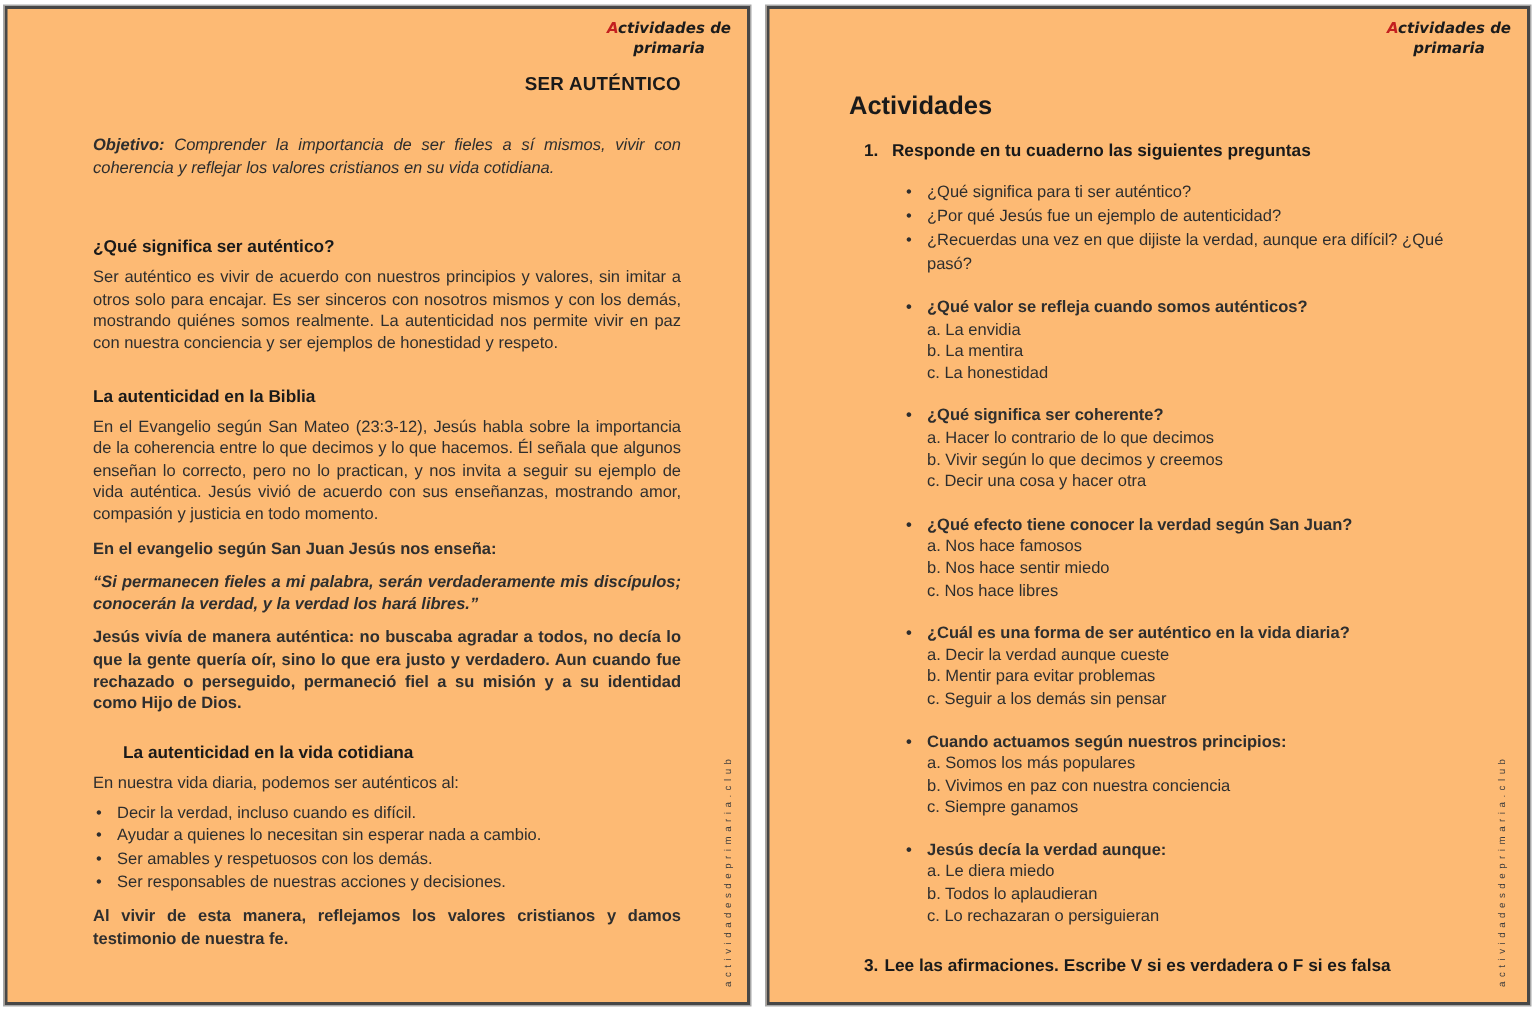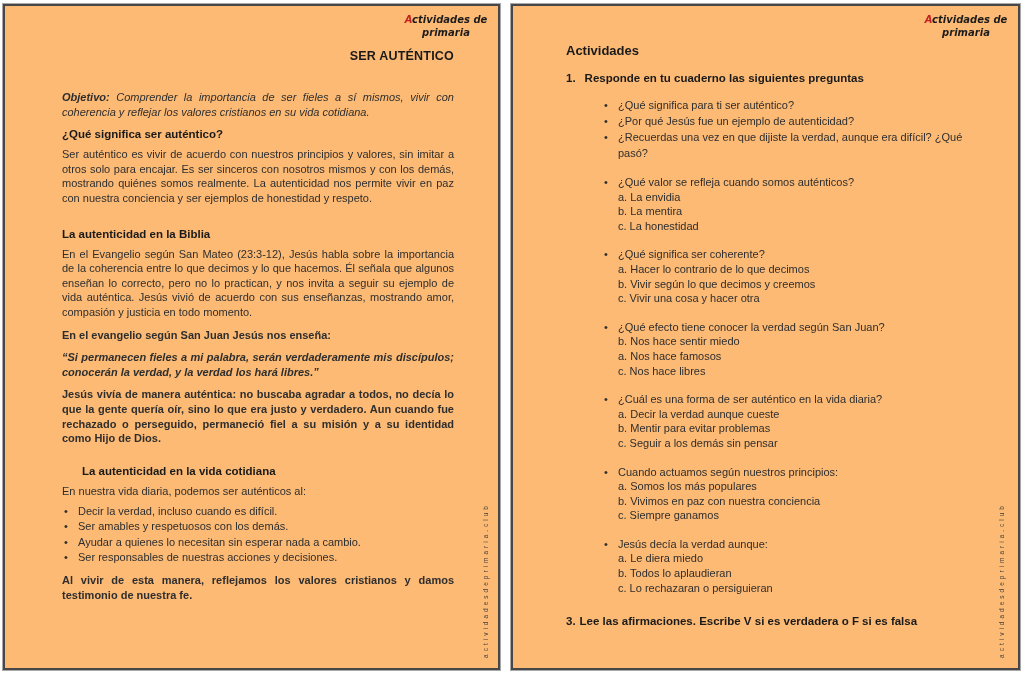--- a/index.html
+++ b/index.html
@@ -71,62 +71,64 @@
   }
   .objective { margin-top: 27px; font-style: italic; }
   .objective .obj-label { font-weight: bold; }
   .intro { margin-top: 31px; }
   .sec-heading {
     font-size: 11.5px;
     font-weight: bold;
     color: #1a1a1a;
     margin-top: 22px;
   }
-  .sec-heading.first { margin-top: 9px; }
+  .sec-heading.first { margin-top: 40px; }
   .after-heading { margin-top: 7px; }
   .para-gap { margin-top: 8px; font-weight: bold; }
   .quote { font-style: italic; }
   .heading-gap { margin-top: 19px; padding-left: 20px; }
 
   .bullet-list { margin-top: 6px; }
   .bullet-item {
     position: relative;
     padding-left: 16px;
     font-size: 11px;
     line-height: 15.2px;
   }
   .bullet-item::before {
     content: "\2022";
     position: absolute;
     left: 2px;
   }
 
   
   .act-heading {
-    margin-top: 37px;
-    font-size: 13px;
+    margin-top: 55px;
+    font-size: 17px;
     font-weight: bold;
     color: #1a1a1a;
   }
   .num-heading {
     font-size: 11.5px;
     font-weight: bold;
     color: #1a1a1a;
     margin-top: 14px;
+    margin-left: 10px;
   }
   .num-heading .num { margin-right: 4px; }
   .num-heading .num.wide { margin-right: 9px; }
   .indent-list { margin-left: 36px; margin-top: 13px; }
   .indent-list .bullet-item { line-height: 16px; }
   .mc-block { margin-left: 36px; margin-top: 14px; }
   .mc-q {
     position: relative;
     padding-left: 16px;
     font-size: 11px;
     line-height: 14.6px;
+    font-weight: bold;
   }
   .mc-q::before { content: "\2022"; position: absolute; left: 2px; }
   .mc-opt {
     padding-left: 16px;
     font-size: 11px;
     line-height: 14.6px;
   }
   .q2-gap { margin-top: 16px; }
   .q3-gap { margin-top: 20px; }
 </style>
@@ -153,22 +155,22 @@
     <p class="body-text after-heading">En el Evangelio según San Mateo (23:3-12), Jesús habla sobre la importancia de la coherencia entre lo que decimos y lo que hacemos. Él señala que algunos enseñan lo correcto, pero no lo practican, y nos invita a seguir su ejemplo de vida auténtica. Jesús vivió de acuerdo con sus enseñanzas, mostrando amor, compasión y justicia en todo momento.</p>
     <p class="body-text para-gap">En el evangelio según San Juan Jesús nos enseña:</p>
     <p class="body-text para-gap quote">“Si permanecen fieles a mi palabra, serán verdaderamente mis discípulos; conocerán la verdad, y la verdad los hará libres.”</p>
     <p class="body-text para-gap">Jesús vivía de manera auténtica: no buscaba agradar a todos, no decía lo que la gente quería oír, sino lo que era justo y verdadero. Aun cuando fue rechazado o perseguido, permaneció fiel a su misión y a su identidad como Hijo de Dios.</p>
 
     <div class="sec-heading heading-gap">La autenticidad en la vida cotidiana</div>
     <p class="body-text after-heading">En nuestra vida diaria, podemos ser auténticos al:</p>
 
     <div class="bullet-list">
       <div class="bullet-item">Decir la verdad, incluso cuando es difícil.</div>
+      <div class="bullet-item">Ayudar a quienes lo necesitan sin esperar nada a cambio.</div>
       <div class="bullet-item">Ser amables y respetuosos con los demás.</div>
-      <div class="bullet-item">Ayudar a quienes lo necesitan sin esperar nada a cambio.</div>
       <div class="bullet-item">Ser responsables de nuestras acciones y decisiones.</div>
     </div>
 
     <p class="body-text para-gap">Al vivir de esta manera, reflejamos los valores cristianos y damos testimonio de nuestra fe.</p>
 
     <div class="site-vertical">actividadesdeprimaria.club</div>
   </div>
 
   <div class="page page-right">
     <div class="logo">
@@ -191,27 +193,27 @@
       <div class="mc-q">¿Qué valor se refleja cuando somos auténticos?</div>
       <div class="mc-opt">a. La envidia</div>
       <div class="mc-opt">b. La mentira</div>
       <div class="mc-opt">c. La honestidad</div>
     </div>
 
     <div class="mc-block">
       <div class="mc-q">¿Qué significa ser coherente?</div>
       <div class="mc-opt">a. Hacer lo contrario de lo que decimos</div>
       <div class="mc-opt">b. Vivir según lo que decimos y creemos</div>
-      <div class="mc-opt">c. Vivir una cosa y hacer otra</div>
+      <div class="mc-opt">c. Decir una cosa y hacer otra</div>
     </div>
 
     <div class="mc-block">
       <div class="mc-q">¿Qué efecto tiene conocer la verdad según San Juan?</div>
+      <div class="mc-opt">a. Nos hace famosos</div>
       <div class="mc-opt">b. Nos hace sentir miedo</div>
-      <div class="mc-opt">a. Nos hace famosos</div>
       <div class="mc-opt">c. Nos hace libres</div>
     </div>
 
     <div class="mc-block">
       <div class="mc-q">¿Cuál es una forma de ser auténtico en la vida diaria?</div>
       <div class="mc-opt">a. Decir la verdad aunque cueste</div>
       <div class="mc-opt">b. Mentir para evitar problemas</div>
       <div class="mc-opt">c. Seguir a los demás sin pensar</div>
     </div>
 

